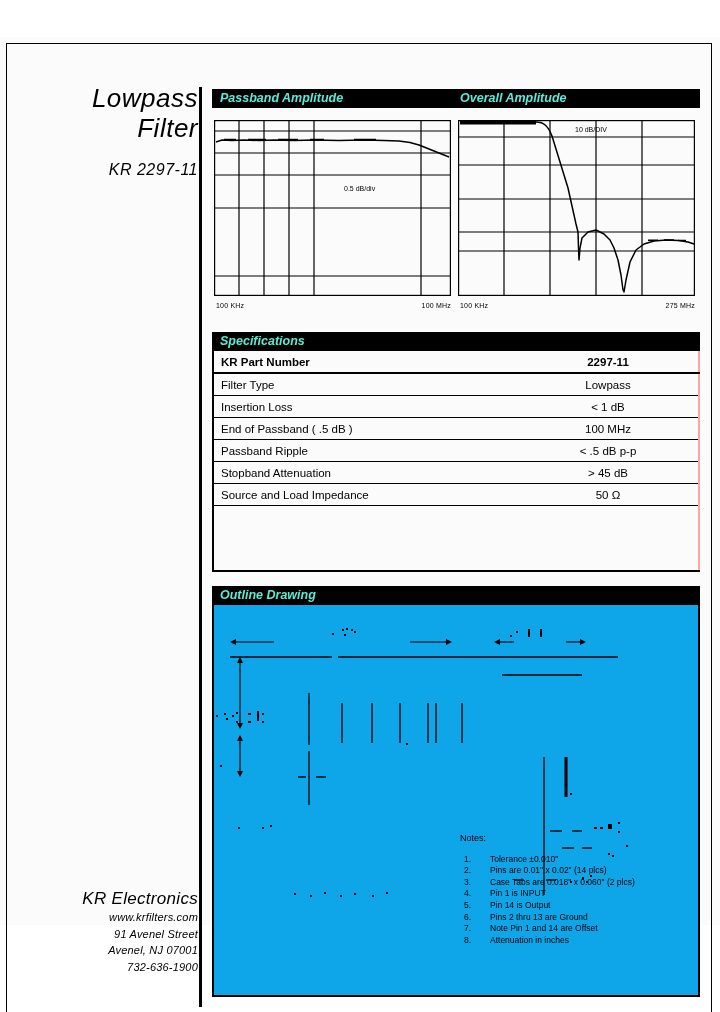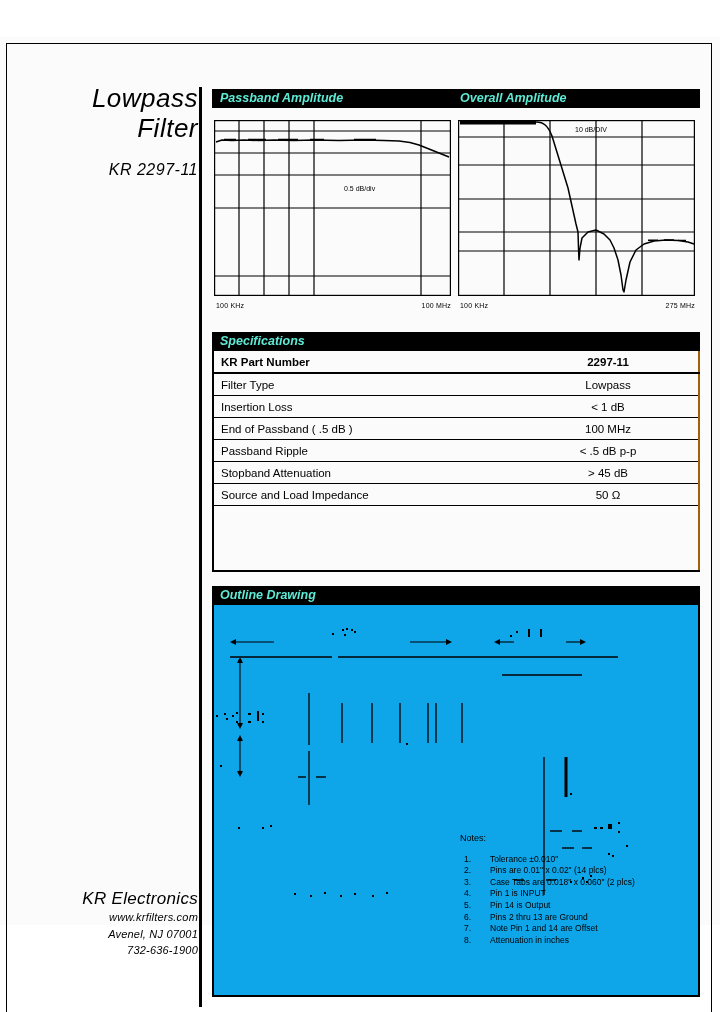--- a/index.html
+++ b/index.html
@@ -134,21 +134,21 @@
   }
   .plot-xlabel-l { left: 2px; }
   .plot-xlabel-r { right: 0px; }
 
   
   #spec-wrap { margin-top: 12px; }
   table.spec {
     width: 488px;
     border-collapse: collapse;
     border-left: 2px solid #000;
-    border-right: 2px solid #a16207;
+    border-right: 2px solid #fca5a5;
     border-bottom: 2px solid #000;
     table-layout: fixed;
   }
   table.spec td {
     border-bottom: 1px solid #000;
     font-size: 11.5px;
     padding: 4px 0 4px 7px;
     height: 13px;
     vertical-align: middle;
   }
@@ -207,20 +207,21 @@
     <div class="title-line">Lowpass</div>
     <div class="title-line">Filter</div>
     <div id="part-number">KR 2297-11</div>
   </div>
 
   <div id="vdivider"></div>
 
   <div id="footer">
     <div id="company">KR Electronics</div>
     <div class="footer-line">www.krfilters.com</div>
+    <div class="footer-line">91 Avenel Street</div>
     <div class="footer-line">Avenel, NJ 07001</div>
     <div class="footer-line">732-636-1900</div>
   </div>
 
   <div id="right-col">
 
     <div class="section-bar">
       <span>Passband  Amplitude</span>
       <span class="bar-label-2">Overall Amplitude</span>
     </div>

